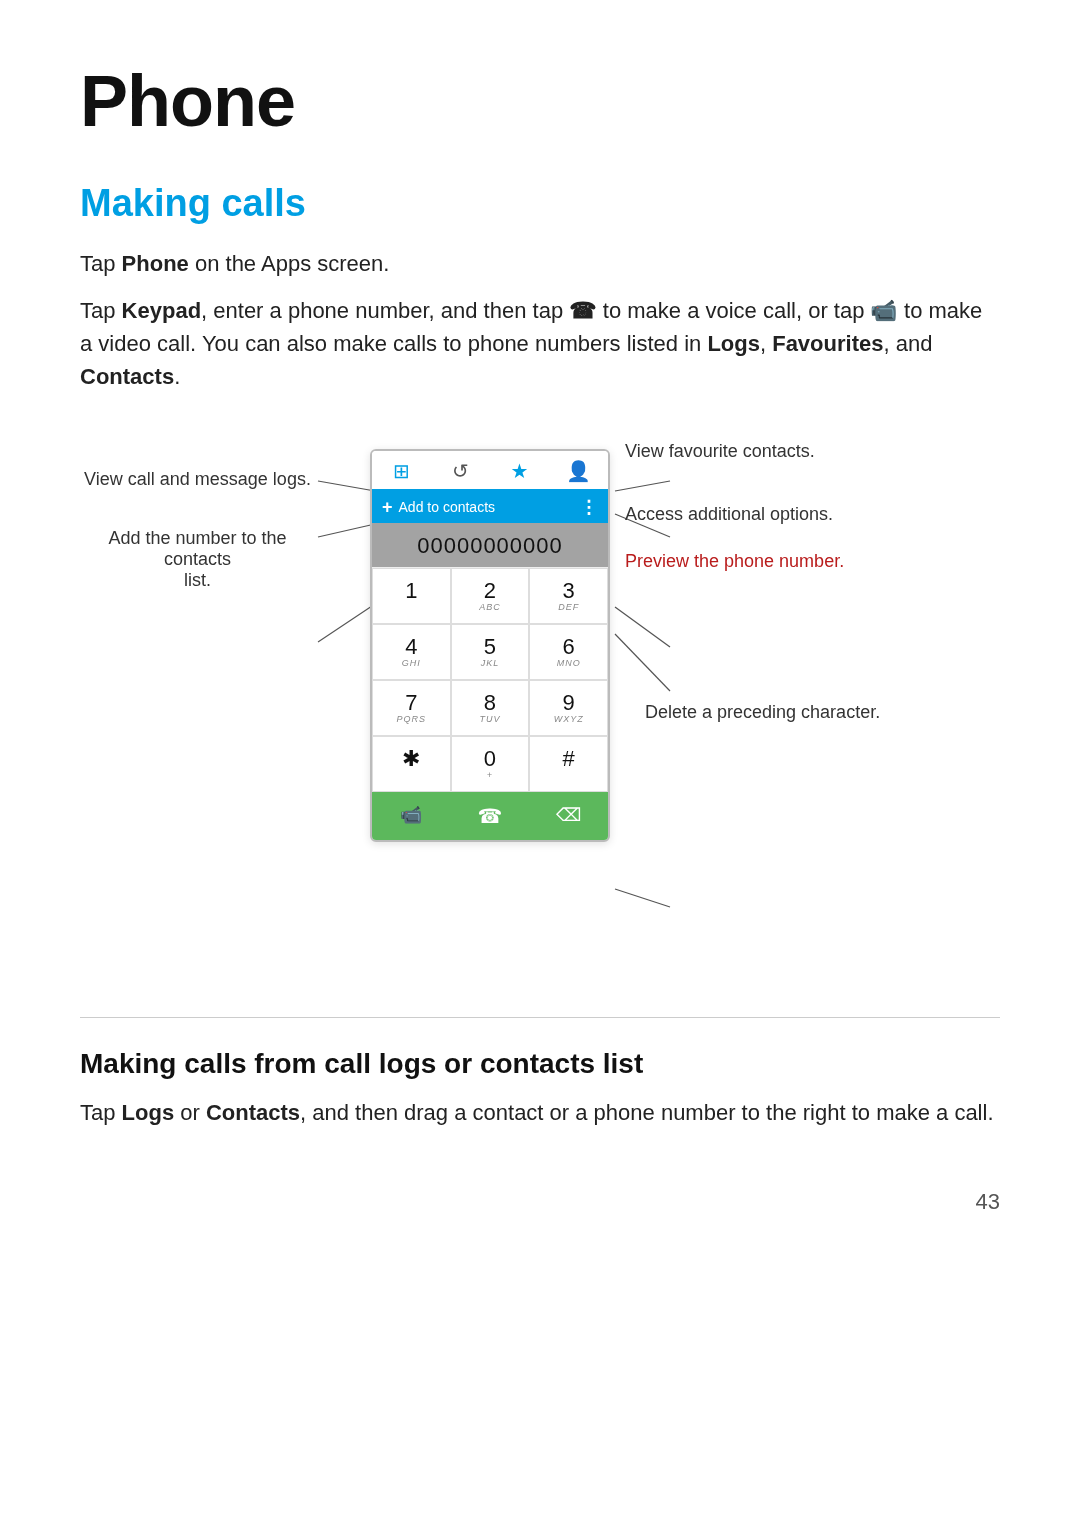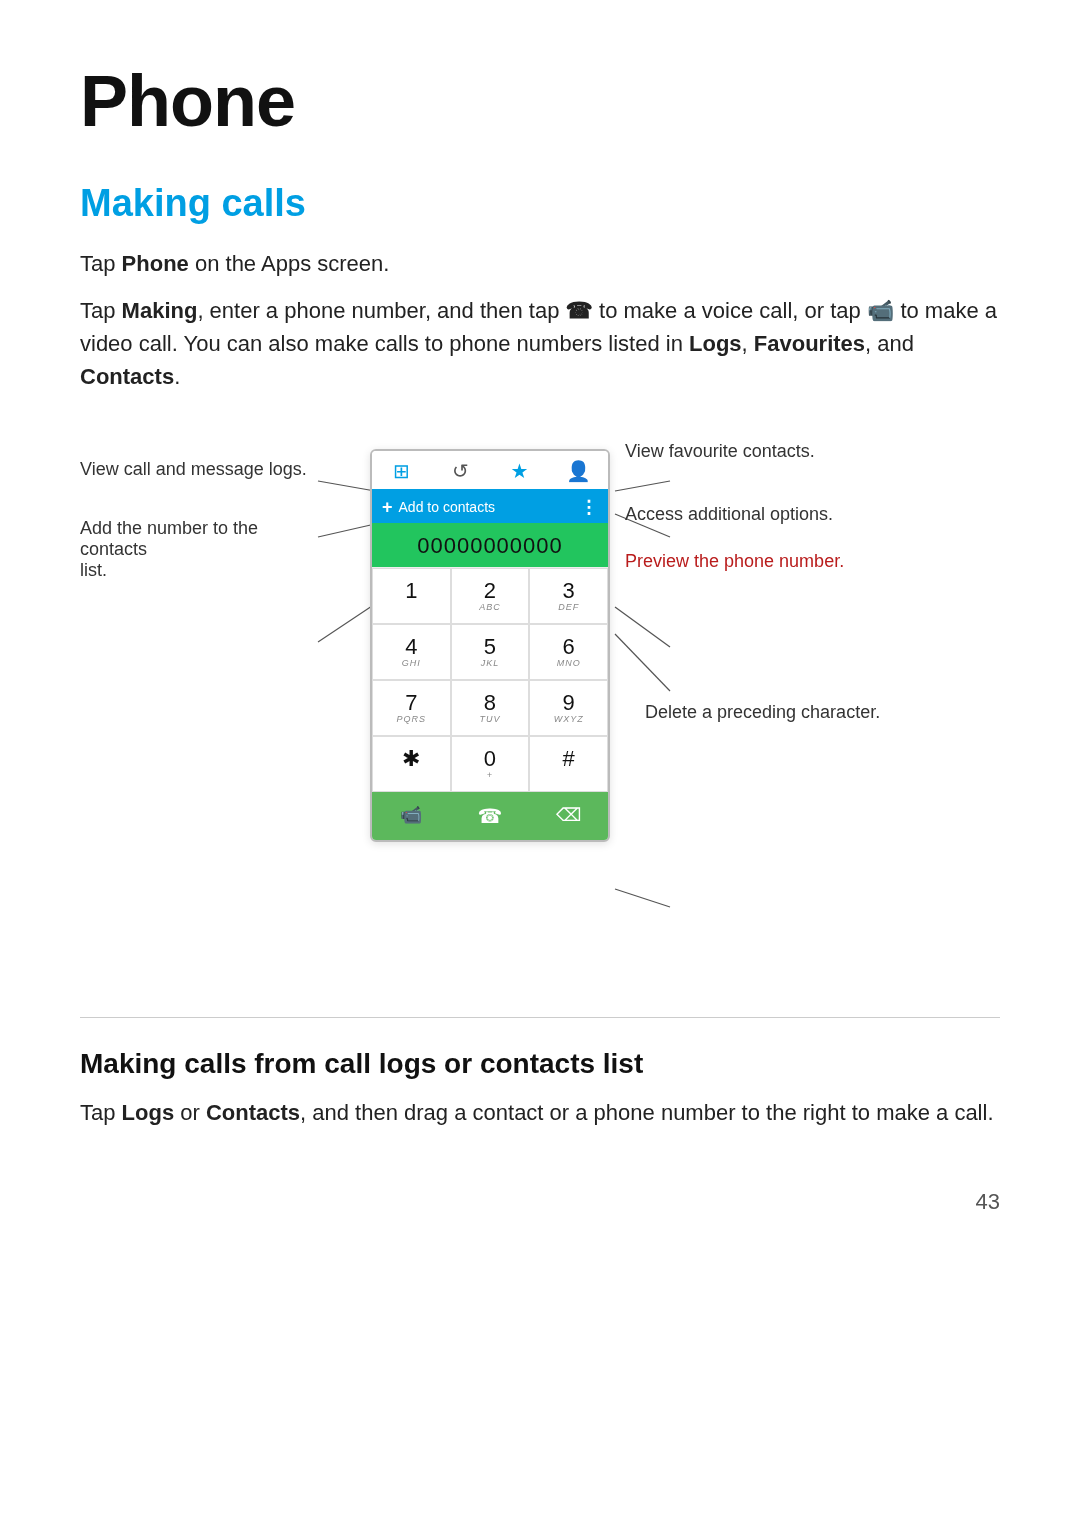--- a/index.html
+++ b/index.html
@@ -96,21 +96,21 @@
       font-weight: 700;
     }
     .add-contacts-bar .dots {
       margin-left: auto;
       font-size: 18px;
       font-weight: 700;
     }
 
     
     .number-display {
-      background: #22c55e;
+      background: #a3a3a3;
       text-align: center;
       font-size: 22px;
       color: #111;
       padding: 10px 8px 8px;
       border-bottom: 1px solid #eee;
       letter-spacing: 1px;
     }
 
     
     .keypad {
@@ -181,21 +181,21 @@
 
 <h1 class="page-title">Phone</h1>
 
 <h2 class="section-title">Making calls</h2>
 
 <p class="para">
   Tap <b>Phone</b> on the Apps screen.
 </p>
 
 <p class="para">
-  Tap <b>Making</b>, enter a phone number, and then tap <b>☎</b> to make a voice call, or tap <b>📹</b> to make a video call. You can also make calls to phone numbers listed in <b>Logs</b>, <b>Favourites</b>, and <b>Contacts</b>.
+  Tap <b>Keypad</b>, enter a phone number, and then tap <b>☎</b> to make a voice call, or tap <b>📹</b> to make a video call. You can also make calls to phone numbers listed in <b>Logs</b>, <b>Favourites</b>, and <b>Contacts</b>.
 </p>
 
 <div class="diagram-area">
 
   <svg class="diagram-svg" viewBox="0 0 920 540" xmlns="http://www.w3.org/2000/svg">
 
     <line x1="238" y1="52" x2="295" y2="62" stroke="#555" stroke-width="1.2"></line>
 
     <line x1="238" y1="108" x2="295" y2="95" stroke="#555" stroke-width="1.2"></line>
 
@@ -205,21 +205,21 @@
 
     <line x1="535" y1="85" x2="590" y2="108" stroke="#555" stroke-width="1.2"></line>
 
     <line x1="535" y1="178" x2="590" y2="218" stroke="#555" stroke-width="1.2"></line>
 
     <line x1="535" y1="205" x2="590" y2="262" stroke="#555" stroke-width="1.2"></line>
 
     <line x1="535" y1="460" x2="590" y2="478" stroke="#555" stroke-width="1.2"></line>
   </svg>
 
-  <div style="position:absolute; left:0; top:30px; width:235px; text-align:left;">
+  <div style="position:absolute; left:0; top:40px; width:235px; text-align:center;">
     <div style="font-size:18px; color:#333; margin-bottom:38px;">View call and message logs.</div>
     <div style="font-size:18px; color:#333;">Add the number to the contacts<br>list.</div>
   </div>
 
   <div class="phone-mockup">
 
     <div class="tab-bar">
       <div class="tab-item" style="color:#009fe3; font-size:20px;">⊞</div>
       <div class="tab-item" style="font-size:20px;">↺</div>
       <div class="tab-item star" style="font-size:20px;">★</div>

